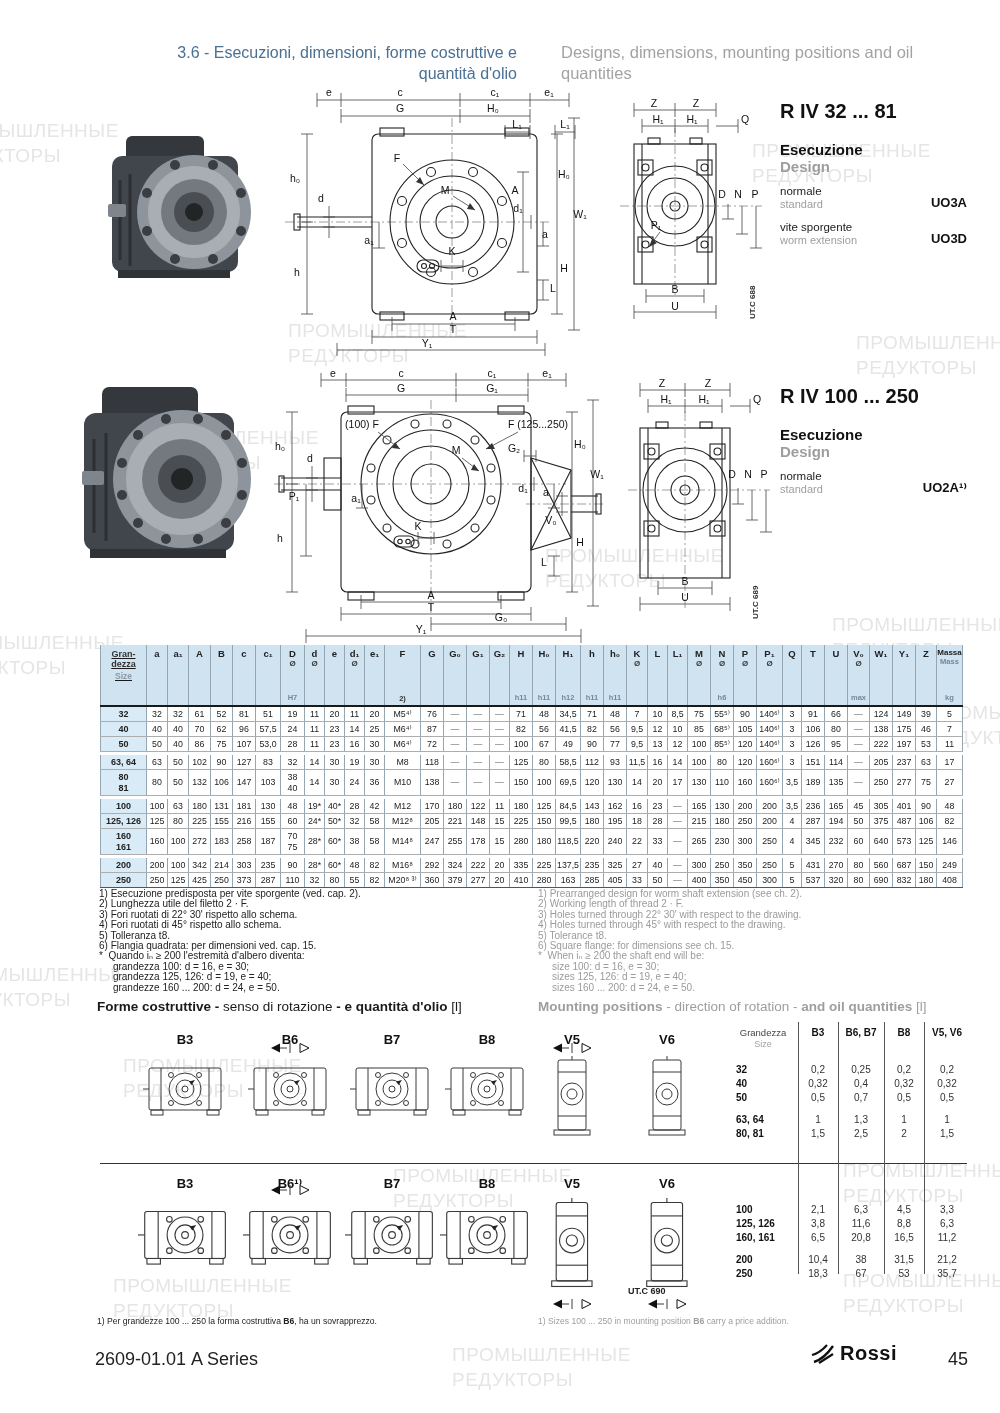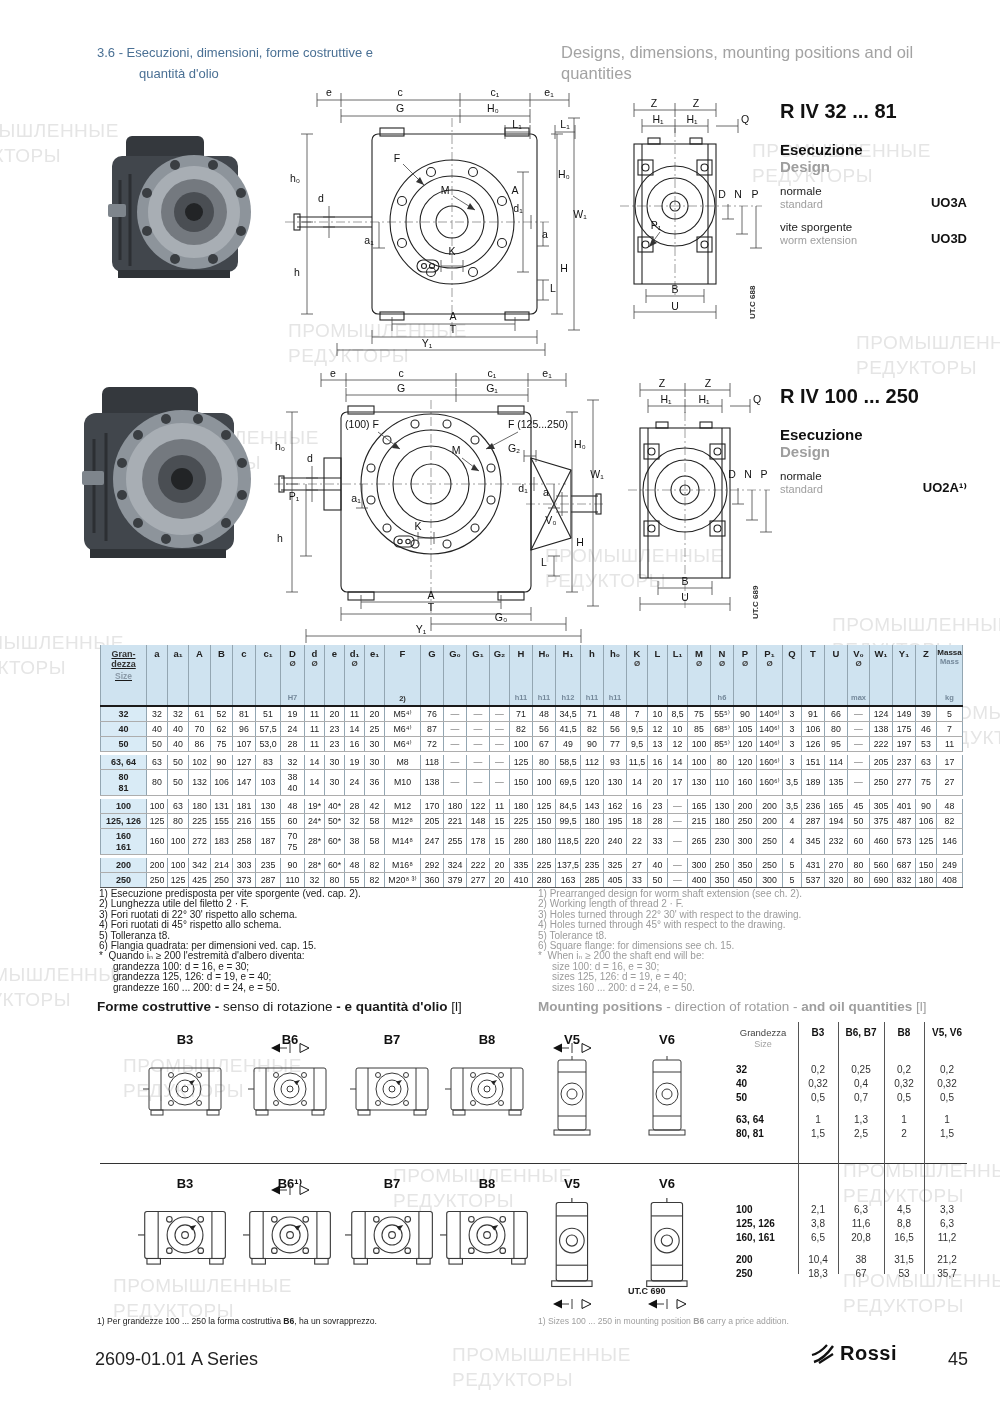--- a/index.html
+++ b/index.html
@@ -3,21 +3,21 @@
 <meta charset="utf-8">
 <style>
   html,body{margin:0;padding:0;background:#fff;}
   .page{position:relative;width:1000px;height:1413px;background:#fff;overflow:hidden;
         font-family:"Liberation Sans","DejaVu Sans",sans-serif;color:#1a1a1a;}
   .abs{position:absolute;}
   
   .wm{position:absolute;color:#d4d4d4;opacity:.6;font-size:19px;line-height:25px;
       letter-spacing:.5px;white-space:nowrap;pointer-events:none;}
   
-  .hdr-it{color:#4a7094;font-size:13px;line-height:21px;}
+  .hdr-it{color:#4a7094;font-size:16px;line-height:21px;text-align:right;}
   .hdr-en{color:#a3a3a3;font-size:16.5px;line-height:21px;margin-left:24px;}
   
   .model{font-size:20px;font-weight:bold;color:#111;}
   .esec{font-size:15px;font-weight:bold;color:#111;margin-top:18px;}
   .design{font-size:15px;font-weight:bold;color:#9e9e9e;}
   .variant{position:relative;margin-top:10px;padding-right:54px;}
   .variant .vit{font-size:11.5px;color:#222;line-height:13px;}
   .variant .ven{font-size:11px;color:#9e9e9e;line-height:13px;}
   .variant .vcode{position:absolute;right:0;bottom:1px;font-size:13px;font-weight:bold;color:#111;}
   .utc{position:absolute;font-size:8px;font-weight:bold;color:#333;
@@ -1219,21 +1219,21 @@
             <td>33</td>
             <td class="dash">—</td>
             <td>265</td>
             <td>230</td>
             <td>300</td>
             <td>250</td>
             <td>4</td>
             <td>345</td>
             <td>232</td>
             <td>60</td>
-            <td>460</td>
+            <td>640</td>
             <td>573</td>
             <td>125</td>
             <td>146</td>
           </tr>
           <tr class="grp">
             <td colspan="37"></td>
           </tr>
           <tr>
             <td class="size">200</td>
             <td>200</td>

